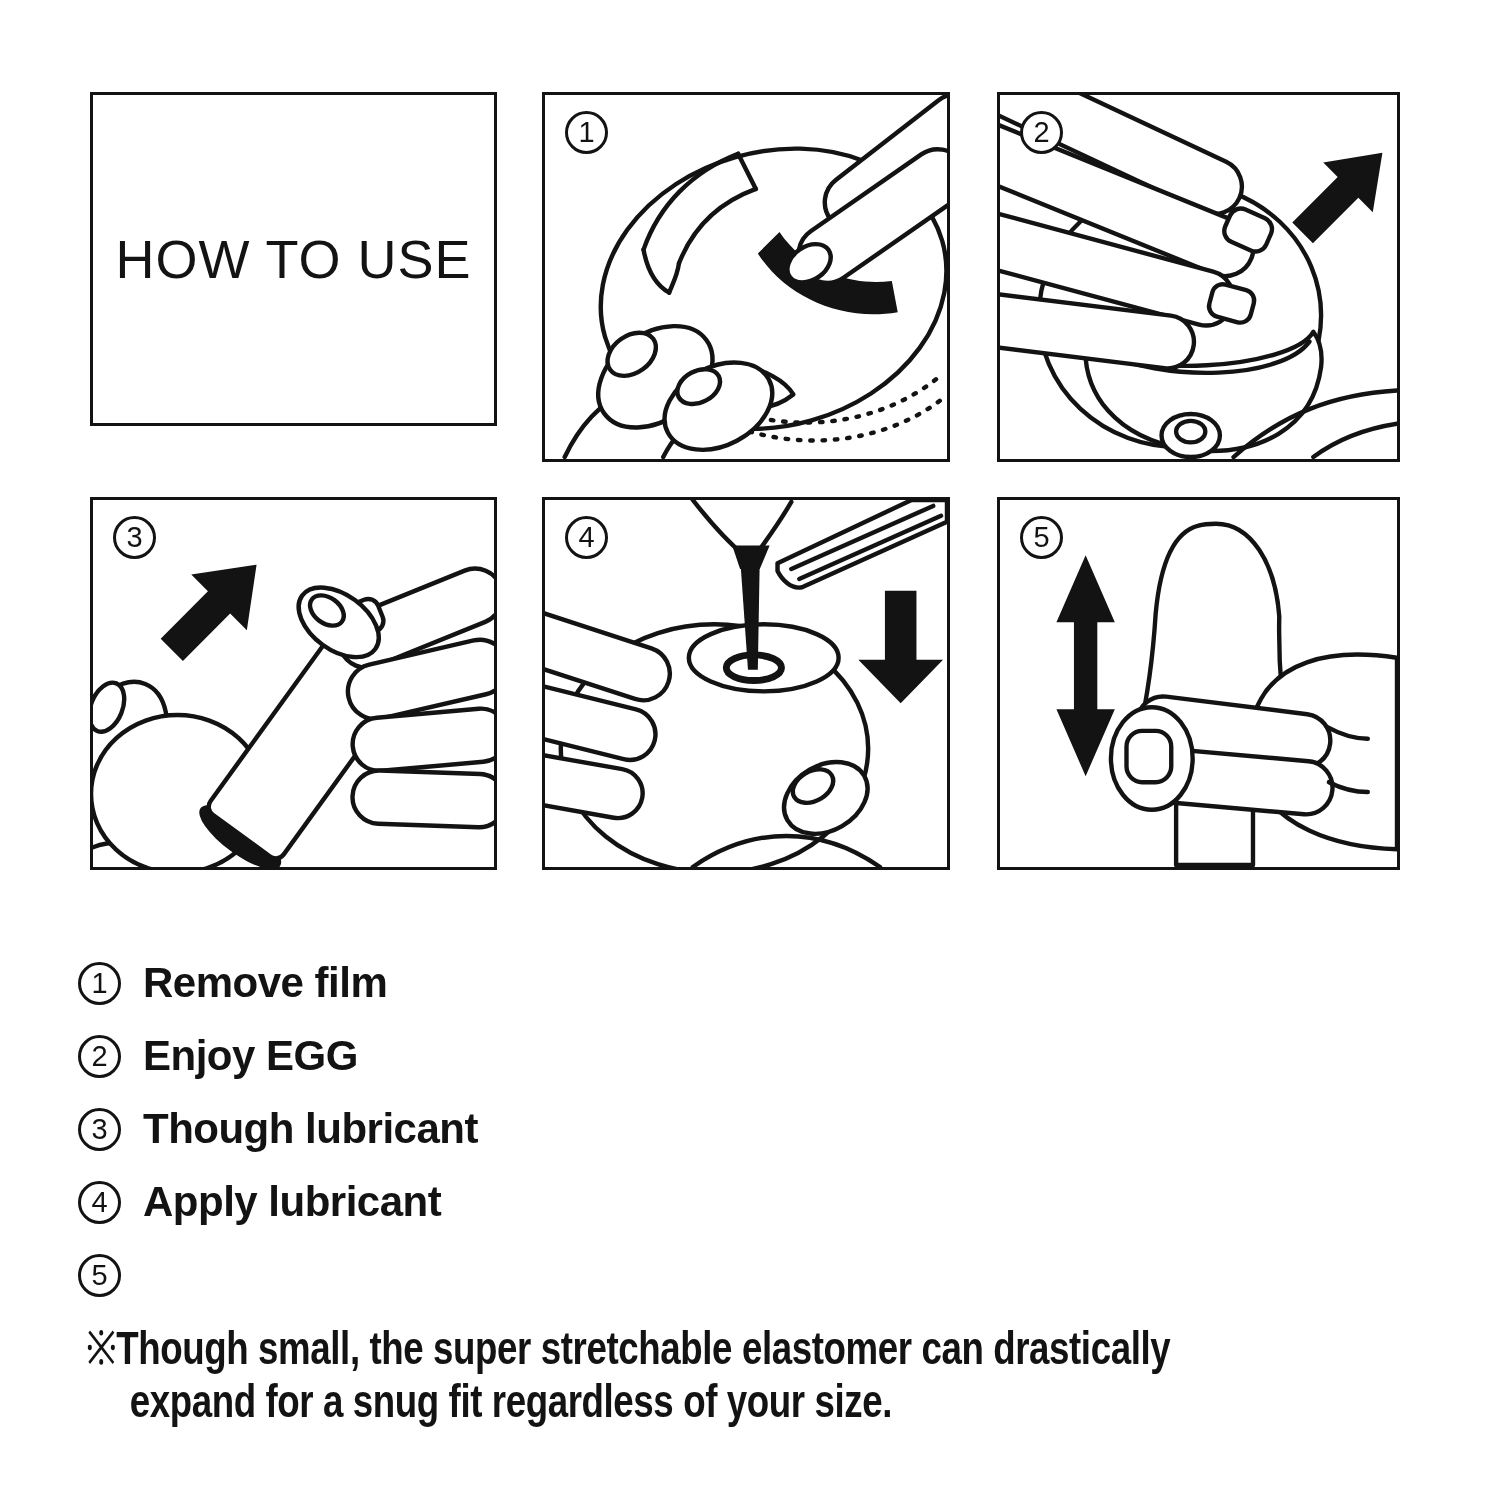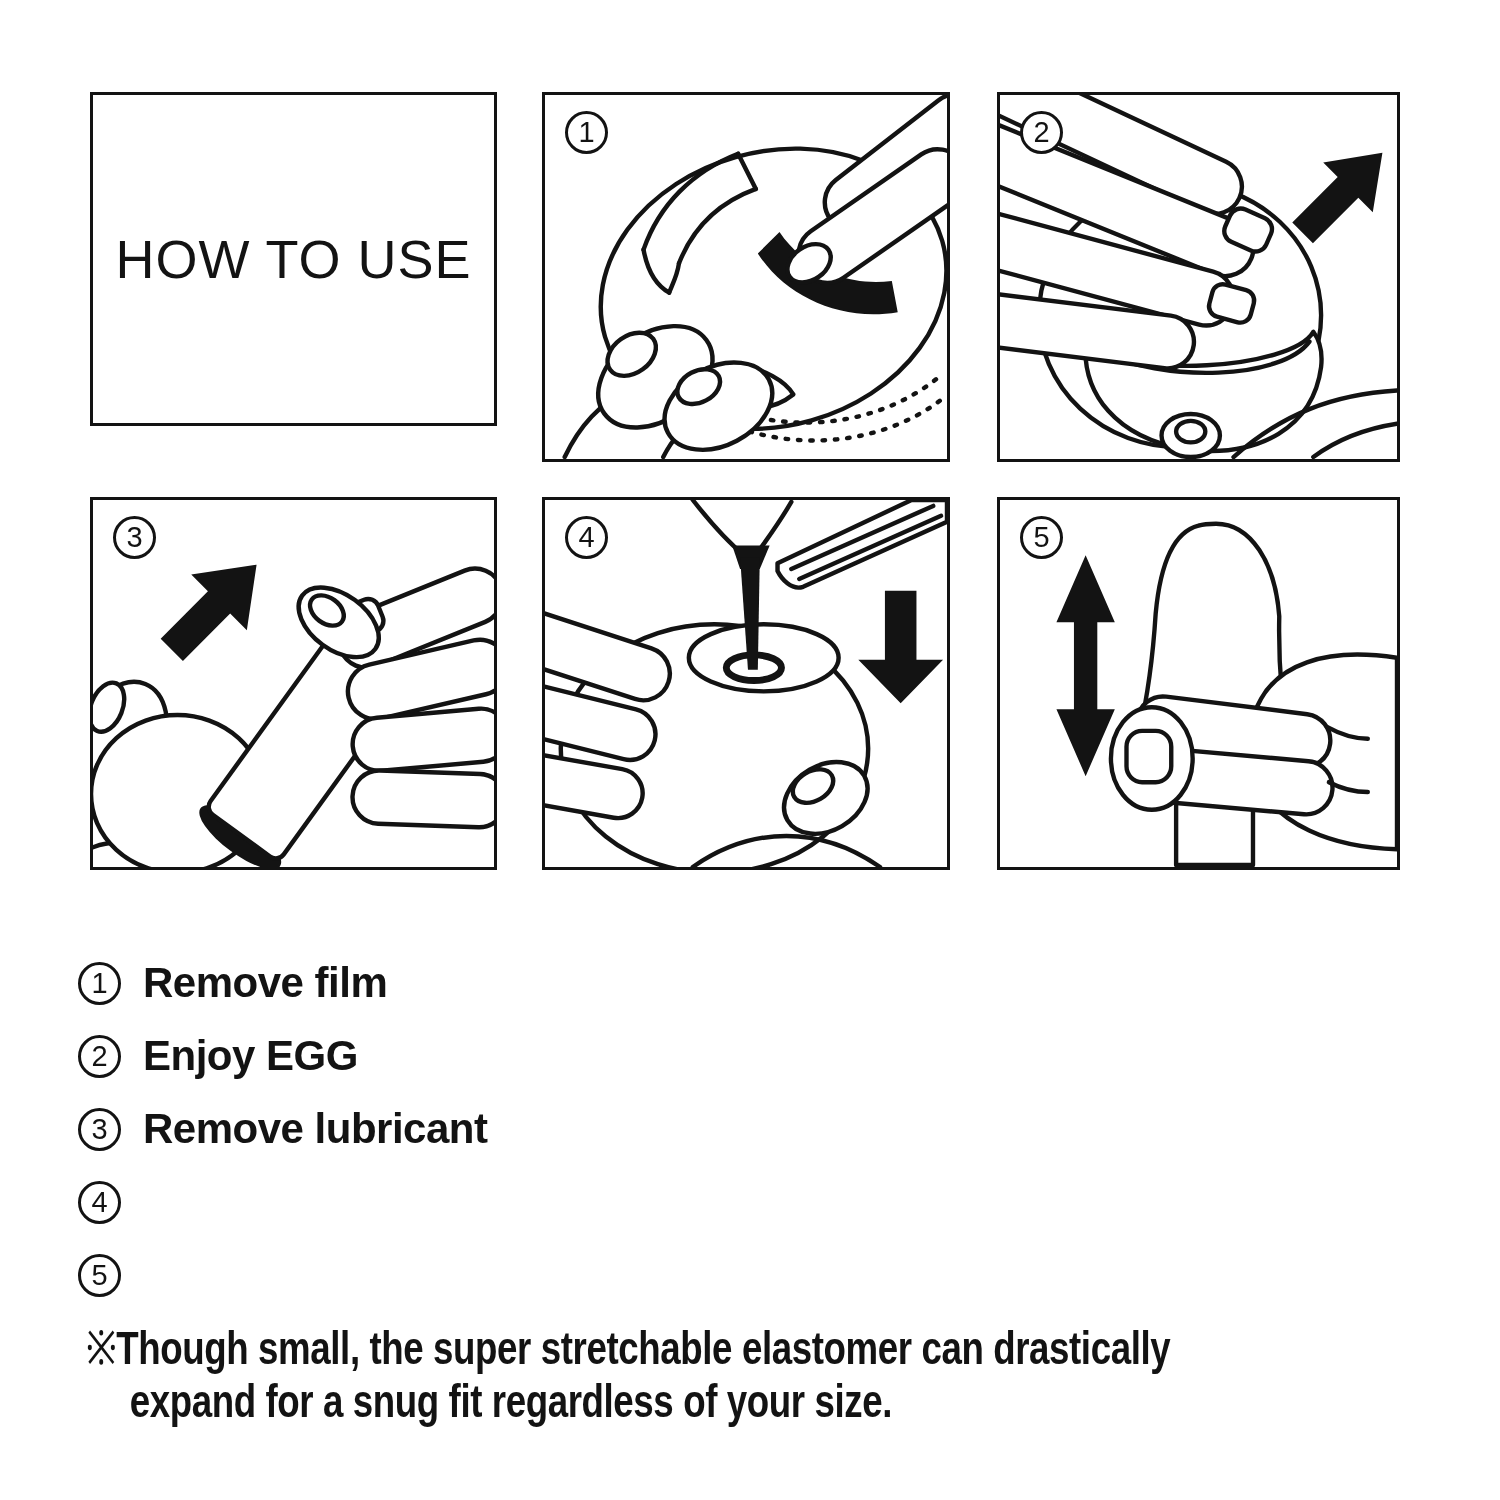--- a/index.html
+++ b/index.html
@@ -222,24 +222,25 @@
   <div class="step">
     <span class="stepnum">1</span>
     <span class="steplabel">Remove film</span>
   </div>
   <div class="step">
     <span class="stepnum">2</span>
     <span class="steplabel">Enjoy EGG</span>
   </div>
   <div class="step">
     <span class="stepnum">3</span>
-    <span class="steplabel">Remove lubricant</span>
+    <span class="steplabel">Though lubricant</span>
   </div>
   <div class="step">
     <span class="stepnum">4</span>
+    <span class="steplabel">Apply lubricant</span>
   </div>
   <div class="step">
     <span class="stepnum">5</span>
   </div>
 </div>
 
 <div class="footnote">
   <div class="fn-line1"><span class="ref-mark">※</span><span>Though small, the super stretchable elastomer can drastically</span></div>
   <div class="fn-line2">expand for a snug fit regardless of your size.</div>
 </div>

